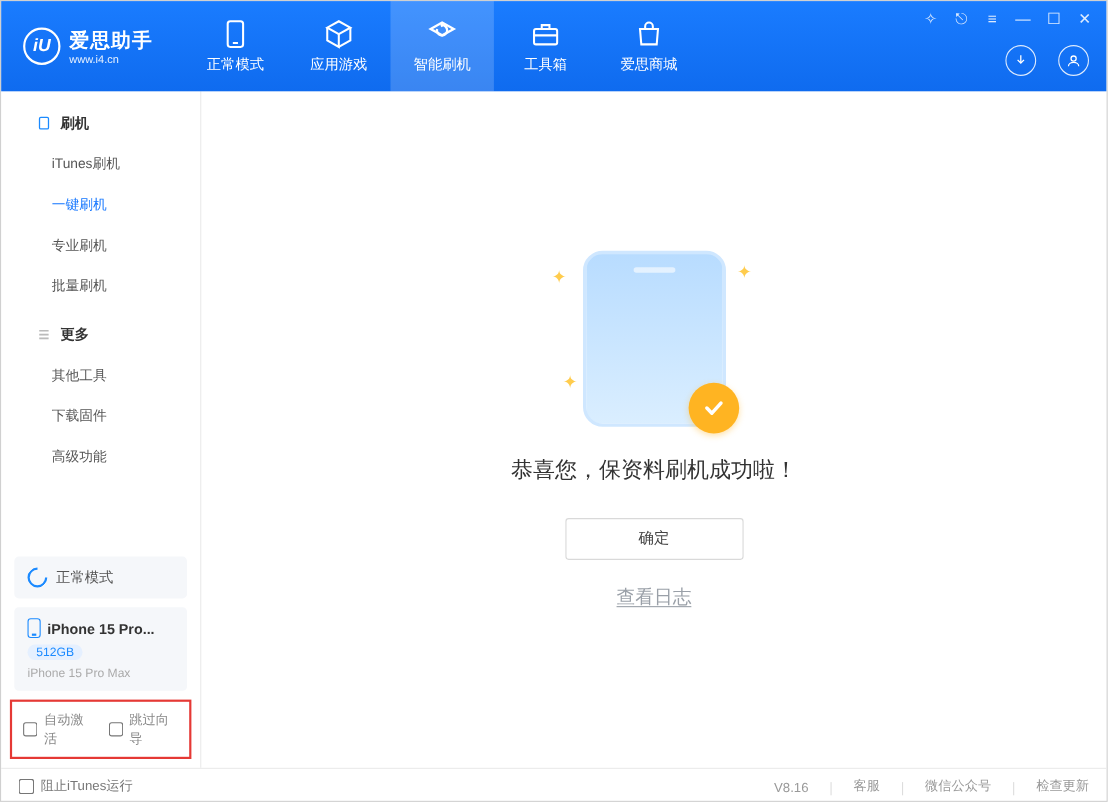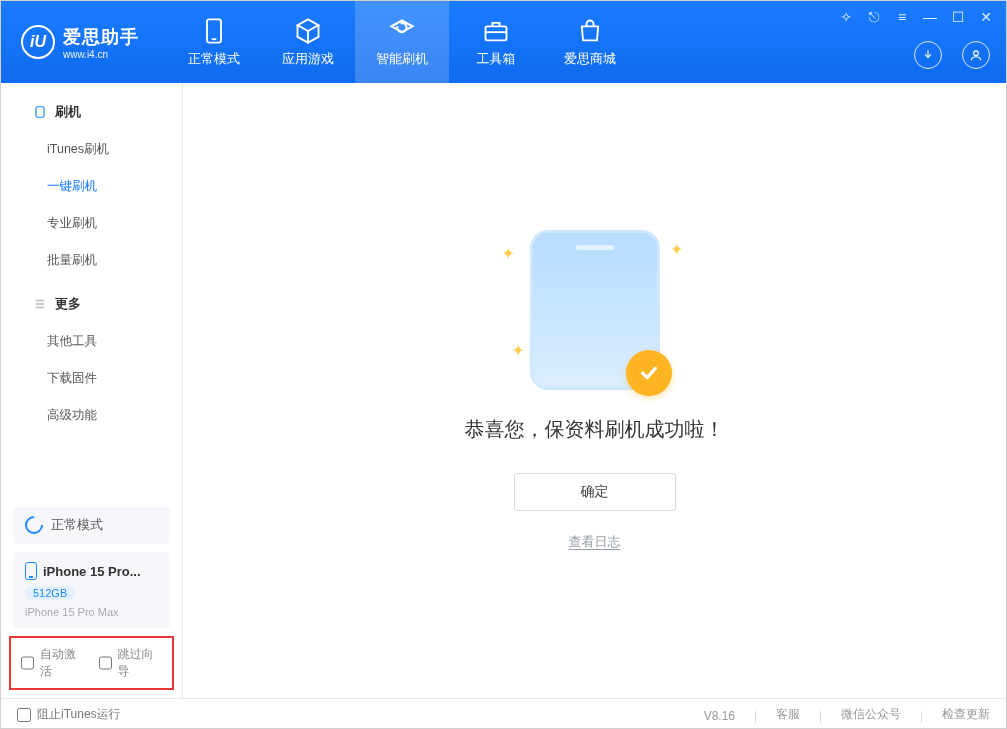--- a/index.html
+++ b/index.html
@@ -53,21 +53,21 @@
     .phone-illus::before { content:""; position:absolute; top:12px; left:50%; transform:translateX(-50%); width:38px; height:5px; background:rgba(255,255,255,.6); border-radius:3px;}
     .check-badge { position:absolute; right:-12px; bottom:-6px; width:46px; height:46px; background:#ffb422; border-radius:50%; display:flex; align-items:center; justify-content:center; box-shadow:0 2px 6px rgba(255,180,34,.4);}
     .check-badge svg { width:22px; height:22px; }
     .spark { position:absolute; font-size:16px; color:#ffcc4d; }
     .spark.s1 { left:-28px; top:14px; }
     .spark.s2 { left:-18px; bottom:30px; }
     .spark.s3 { right:-24px; top:10px; }
 
     .success-msg { font-size:20px; font-weight:500; color:#333; margin-bottom:30px; }
     .ok-btn { width:162px; height:38px; border:1px solid #d9d9d9; background:#fff; border-radius:3px; font-size:14px; color:#444; cursor:pointer; margin-bottom:22px; }
-    .view-log { font-size:13px; color:#9aa0a8; text-decoration:underline; text-underline-offset:3px; cursor:pointer; }
+    .view-log { font-size:17px; color:#9aa0a8; text-decoration:underline; text-underline-offset:3px; cursor:pointer; }
 
     
     .footer { height: 32px; border-top:1px solid #eaeaea; display:flex; align-items:center; padding:0 16px; font-size:12px; color:#999; }
     .footer .chk { color:#777; }
     .footer-right { margin-left:auto; display:flex; align-items:flex-end; gap:20px; }
     .footer-link { cursor:pointer; }
     .divider { width:1px; height:12px; background:#ddd; }
   </style>
 </head>
 <body>

